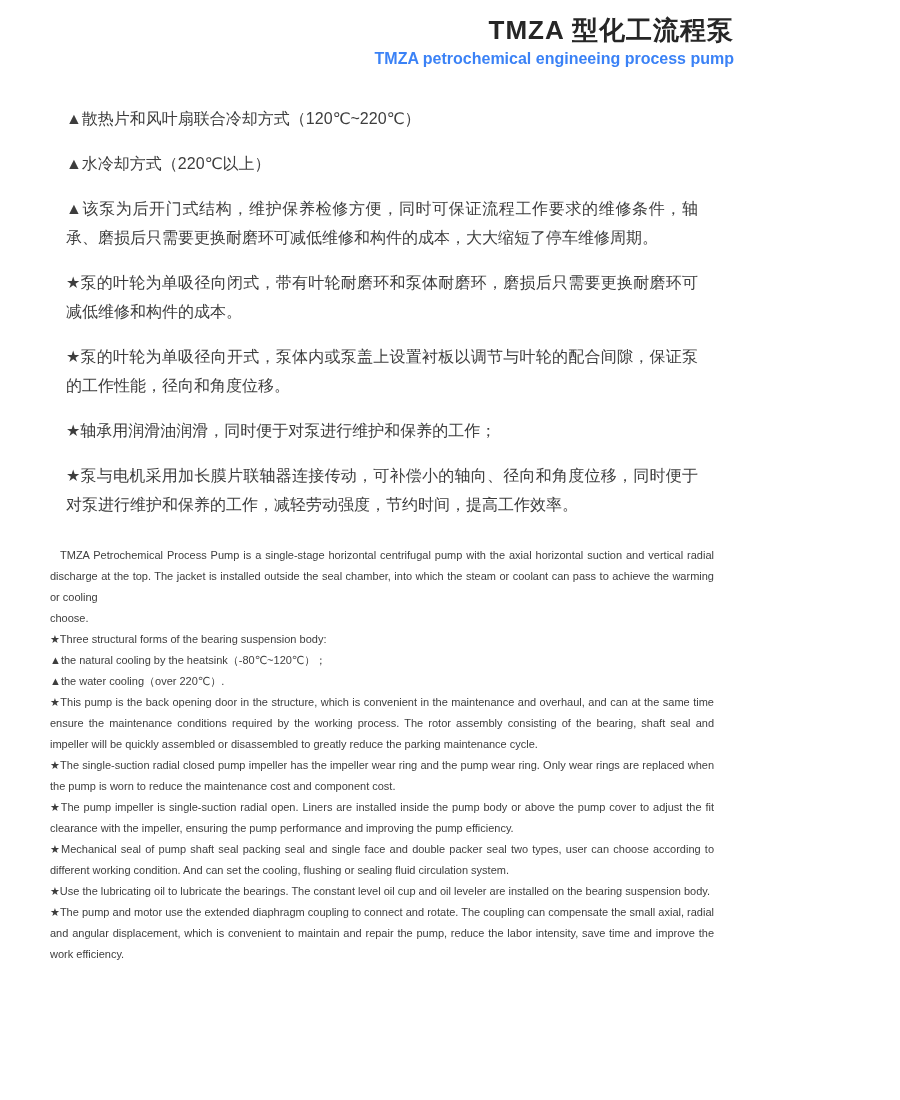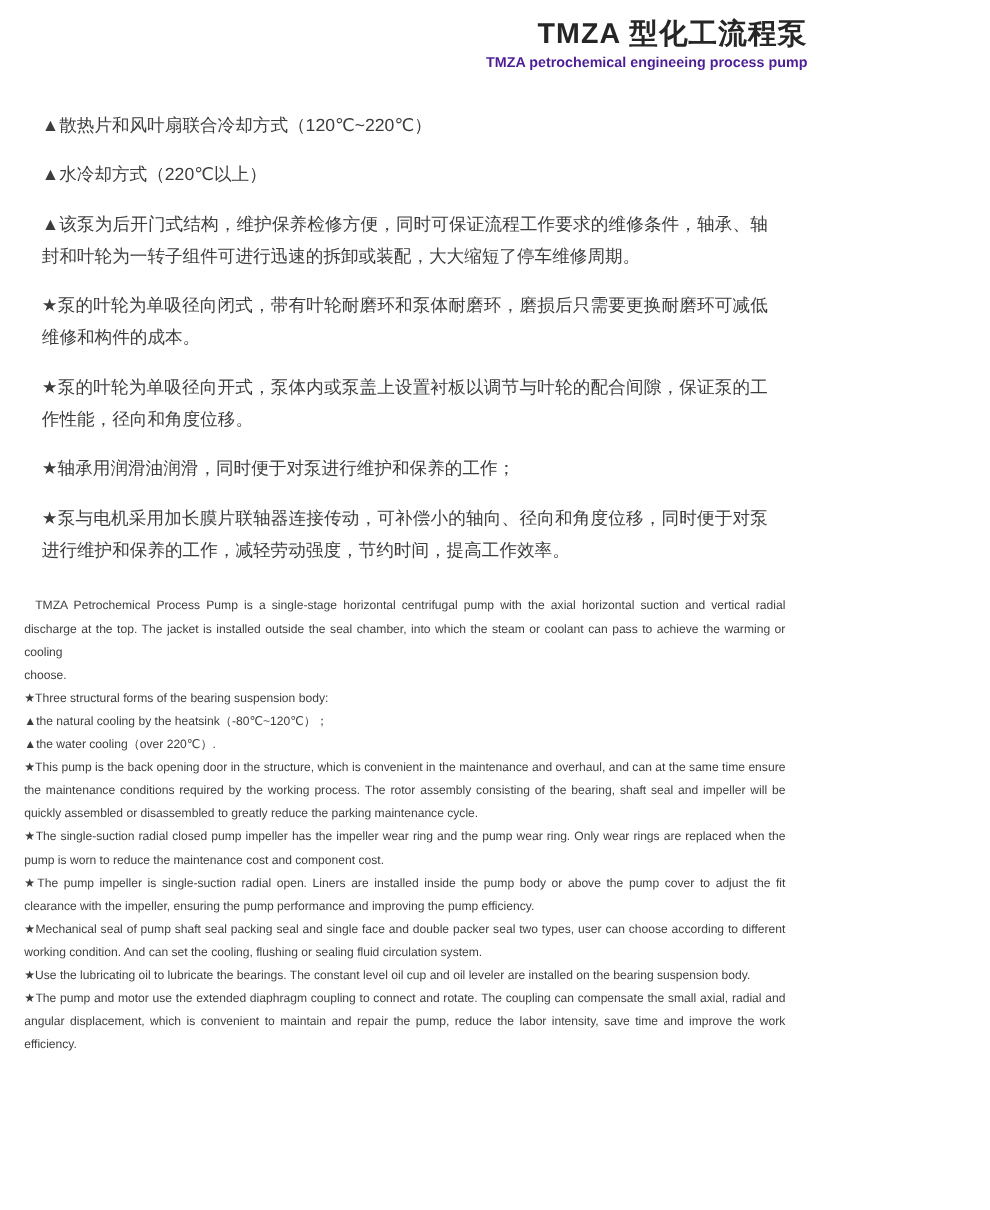--- a/index.html
+++ b/index.html
@@ -9,38 +9,39 @@
   }
   .page {
     position: relative;
     width: 764px;
     height: 1100px;
     background: #ffffff;
     font-family: "Liberation Sans", "DejaVu Sans", sans-serif;
     color: #3d3d3d;
     overflow: hidden;
     box-sizing: border-box;
+    padding-left: 28px;
   }
   .header {
     padding: 14px 30px 0 0;
     text-align: right;
   }
   .title-zh {
     margin: 0;
     font-size: 26px;
     font-weight: bold;
     color: #262626;
     letter-spacing: 1px;
     line-height: 1.25;
   }
   .subtitle-en {
     margin: 2px 0 0 0;
-    font-size: 13px;
+    font-size: 16px;
     font-weight: bold;
-    color: #4c1d95;
+    color: #3b82f6;
     line-height: 1.2;
   }
   .body-text {
     padding: 20px 50px 0 22px;
   }
   .zh-section p {
     margin: 16px;
     font-size: 16px;
     line-height: 29px;
     text-align: justify;
@@ -68,21 +69,21 @@
   <div class="header">
     <h1 class="title-zh">TMZA 型化工流程泵</h1>
     <p class="subtitle-en">TMZA petrochemical engineeing process pump</p>
   </div>
 
   <div class="body-text">
 
     <section class="zh-section">
       <p>▲散热片和风叶扇联合冷却方式（120℃~220℃）</p>
       <p>▲水冷却方式（220℃以上）</p>
-      <p>▲该泵为后开门式结构，维护保养检修方便，同时可保证流程工作要求的维修条件，轴承、轴封和叶轮为一转子组件可进行迅速的拆卸或装配，大大缩短了停车维修周期。</p>
+      <p>▲该泵为后开门式结构，维护保养检修方便，同时可保证流程工作要求的维修条件，轴承、磨损后只需要更换耐磨环可减低维修和构件的成本，大大缩短了停车维修周期。</p>
       <p>★泵的叶轮为单吸径向闭式，带有叶轮耐磨环和泵体耐磨环，磨损后只需要更换耐磨环可减低维修和构件的成本。</p>
       <p>★泵的叶轮为单吸径向开式，泵体内或泵盖上设置衬板以调节与叶轮的配合间隙，保证泵的工作性能，径向和角度位移。</p>
       <p>★轴承用润滑油润滑，同时便于对泵进行维护和保养的工作；</p>
       <p>★泵与电机采用加长膜片联轴器连接传动，可补偿小的轴向、径向和角度位移，同时便于对泵进行维护和保养的工作，减轻劳动强度，节约时间，提高工作效率。</p>
     </section>
 
     <section class="en-section">
       <p class="indent">TMZA Petrochemical Process Pump is a single-stage horizontal centrifugal pump with the axial horizontal suction and vertical radial discharge at the top. The jacket is installed outside the seal chamber, into which the steam or coolant can pass to achieve the warming or cooling</p>
       <p>choose.</p>
       <p>★Three structural forms of the bearing suspension body:</p>

